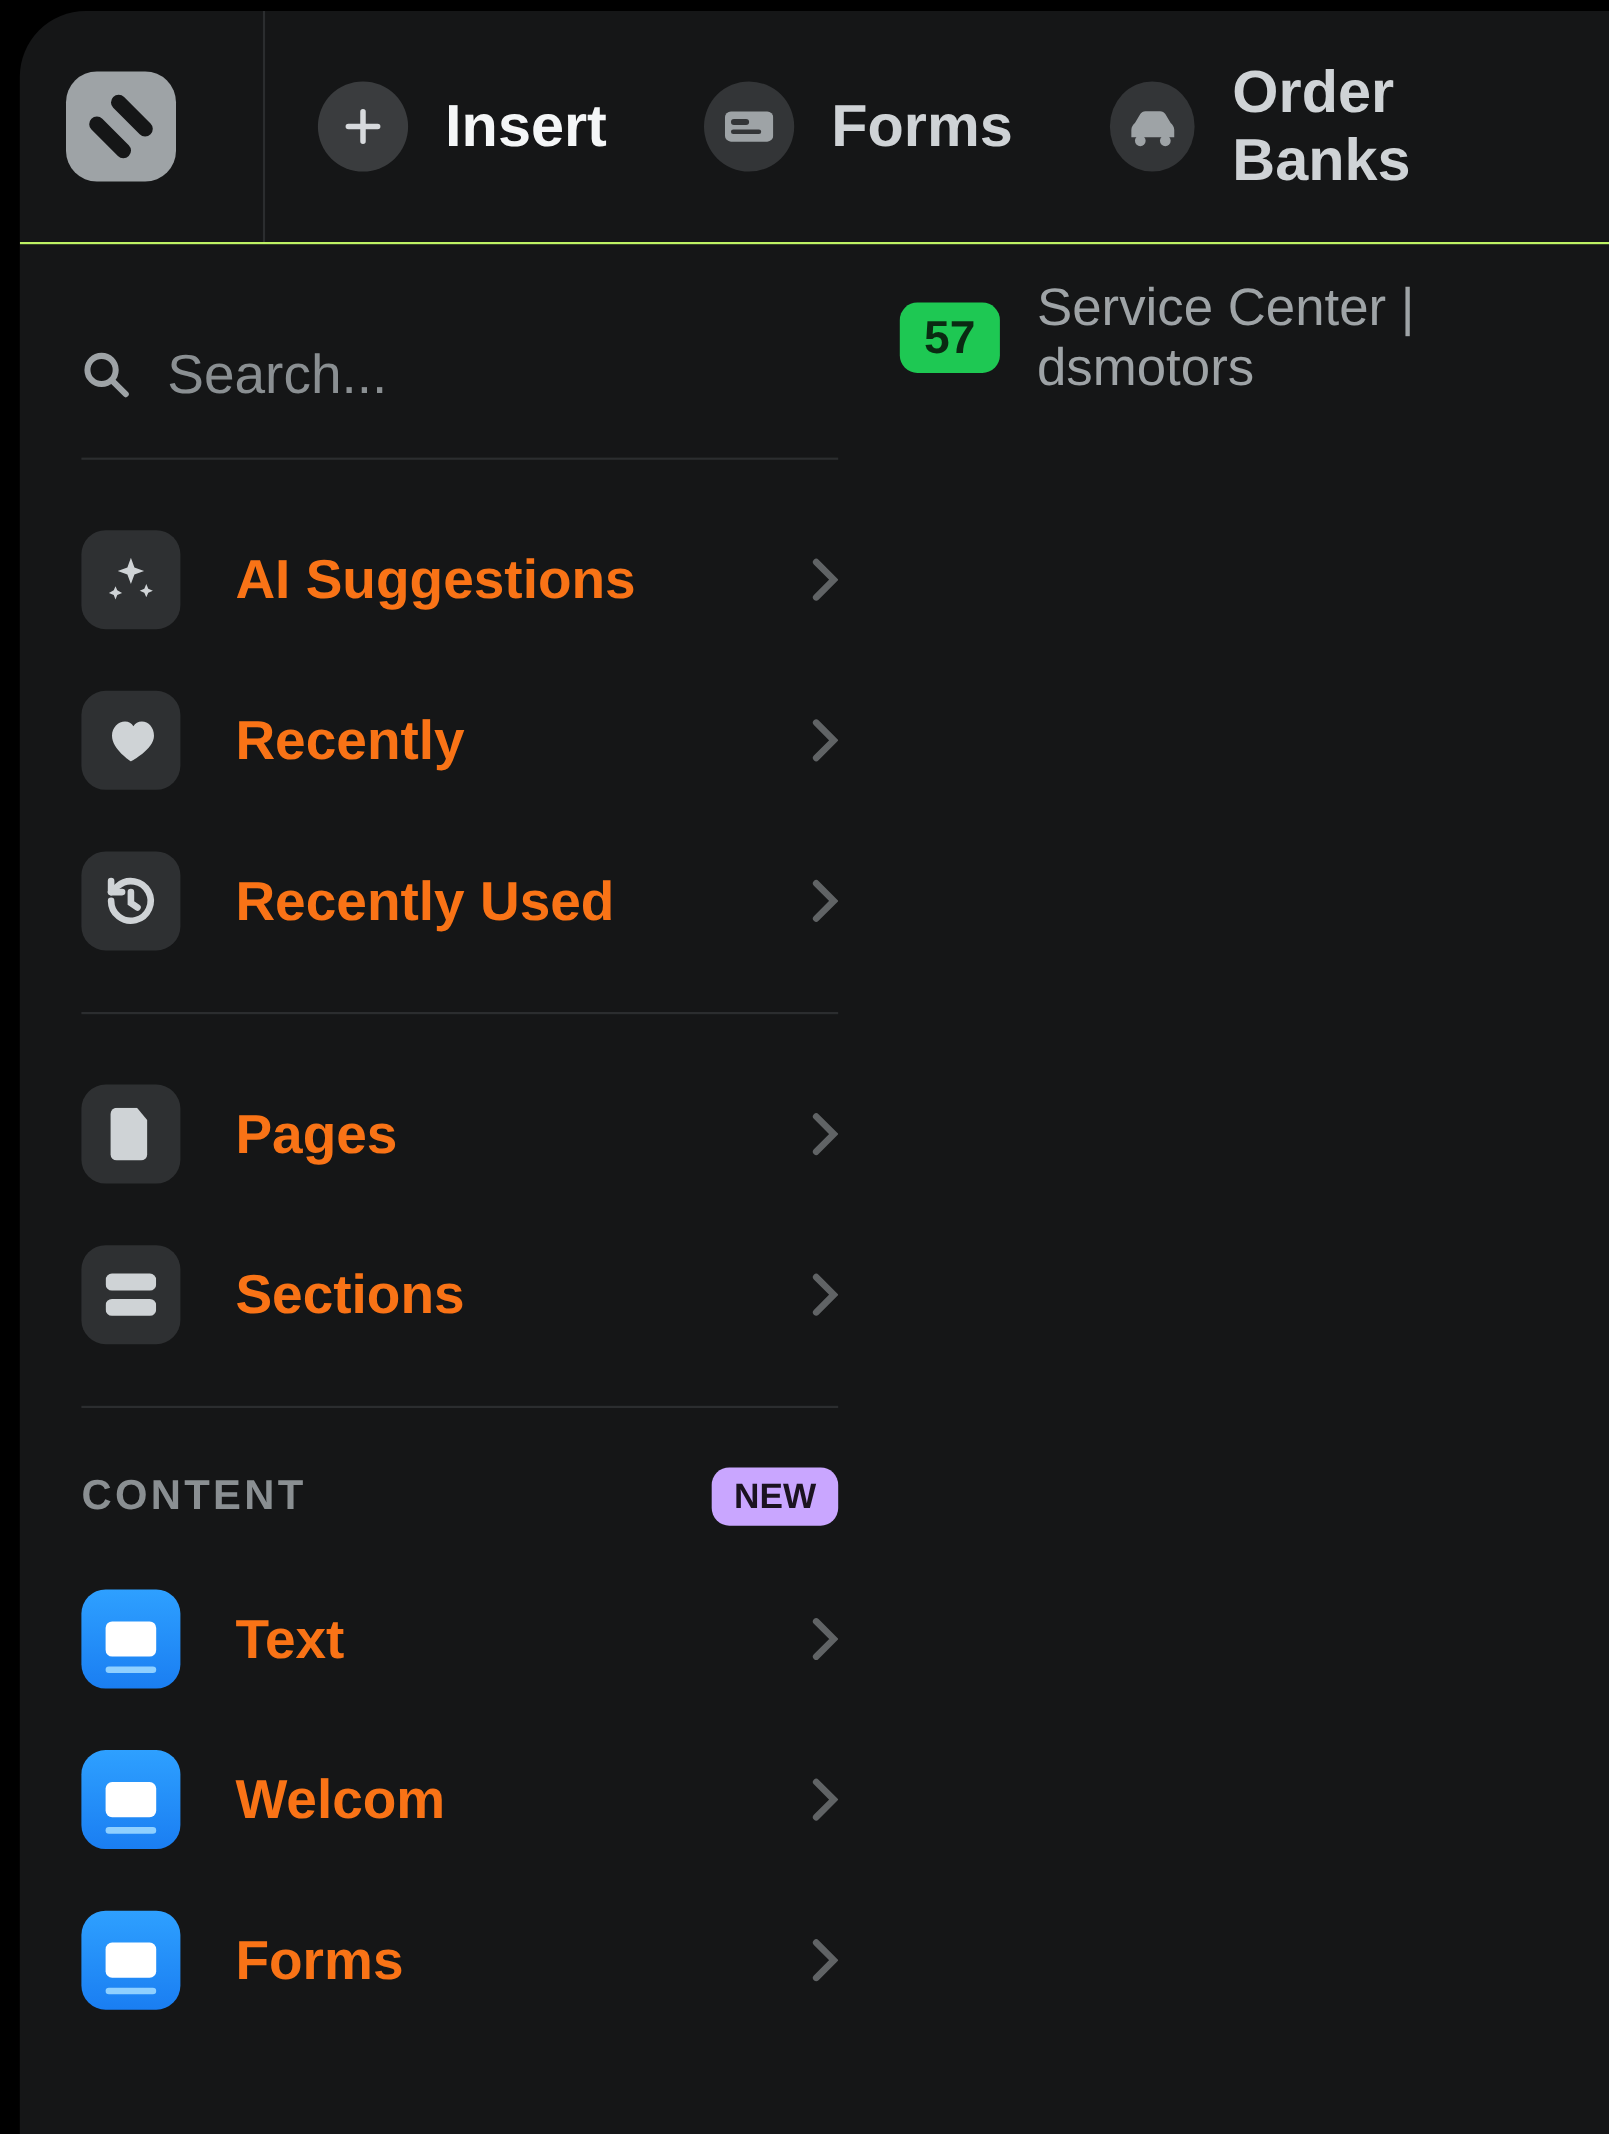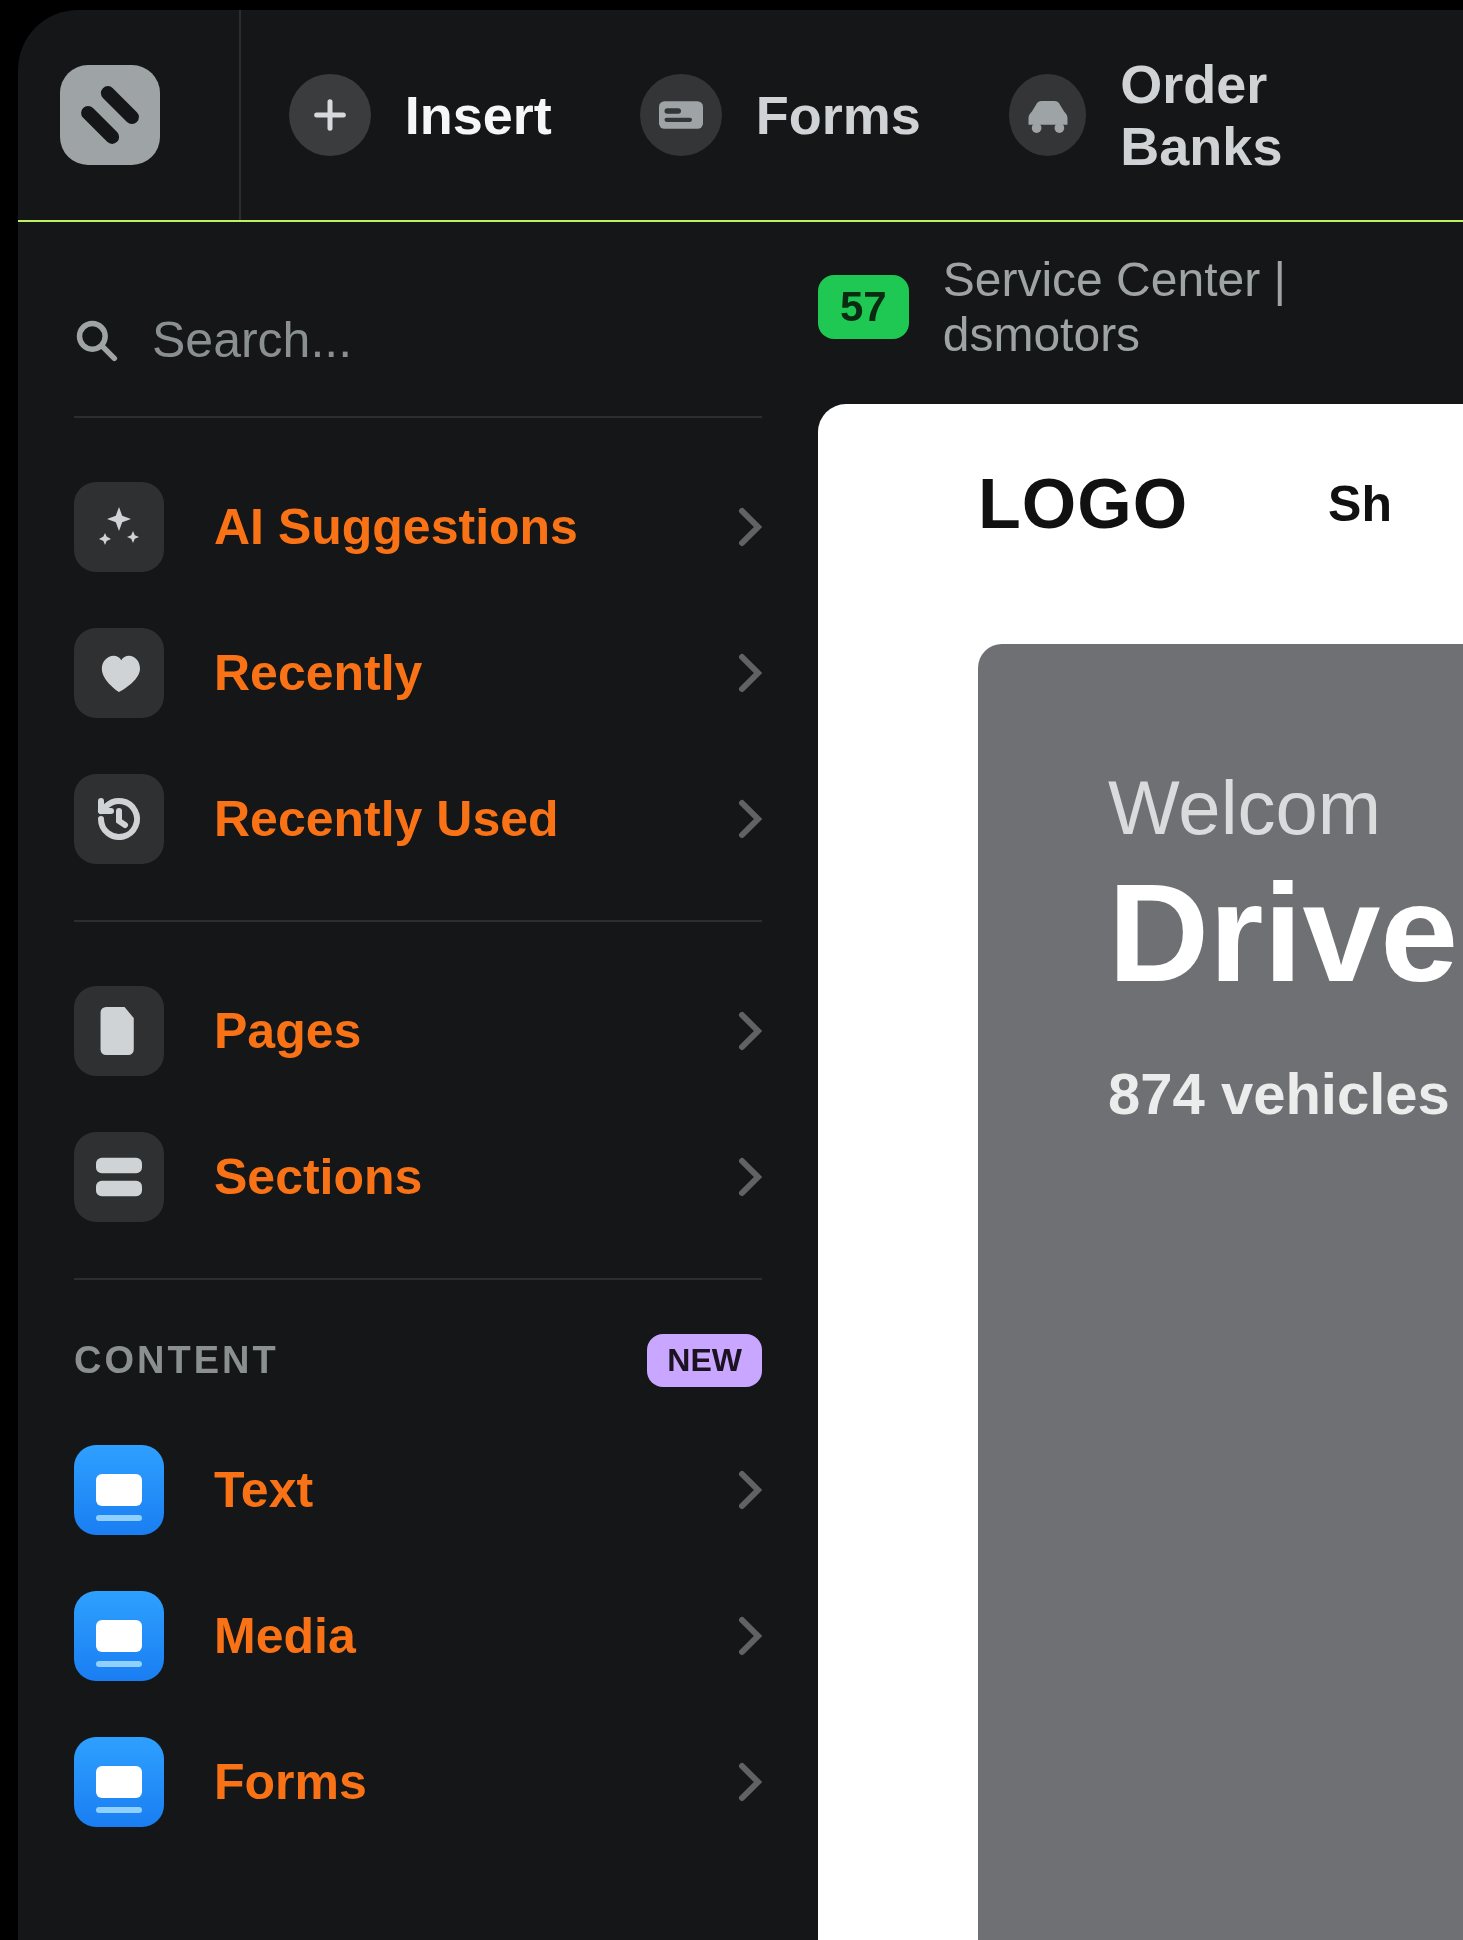--- a/index.html
+++ b/index.html
@@ -352,21 +352,21 @@
         <svg class="icon-chevron chev" viewBox="0 0 12 20" fill="none">
           <path d="M2 2l8 8-8 8" stroke="#9ea3a6" stroke-width="3" stroke-linecap="round"></path>
         </svg>
       </div>
 
       <div class="nav-item">
         <span class="thumb blue">
           <span class="glyph"></span>
             <span class="bars"></span>
         </span>
-        <span class="label">Media</span>
+        <span class="label">Welcom</span>
         <svg class="icon-chevron chev" viewBox="0 0 12 20" fill="none">
           <path d="M2 2l8 8-8 8" stroke="#9ea3a6" stroke-width="3" stroke-linecap="round"></path>
         </svg>
       </div>
 
       <div class="nav-item">
         <span class="thumb blue">
           <span class="glyph"></span>
             <span class="bars"></span>
         </span>
@@ -378,31 +378,17 @@
 
     </div>
 
     <div class="canvas">
 
       <div class="canvas-header">
         <span class="score-badge">57</span>
         <span>Service Center | dsmotors</span>
       </div>
 
-      <div class="preview-frame">
-
-        <div class="preview-header">
-          <span class="preview-logo">LOGO</span>
-          <span>Sh</span>
-        </div>
-
-        <div class="hero">
-          <div class="welcome">Welcom</div>
-          <div class="drive">Drive</div>
-          <div class="sub">874 vehicles</div>
-        </div>
-
-      </div>
 
     </div>
 
   </div>
 </div>
 
 </body></html>

